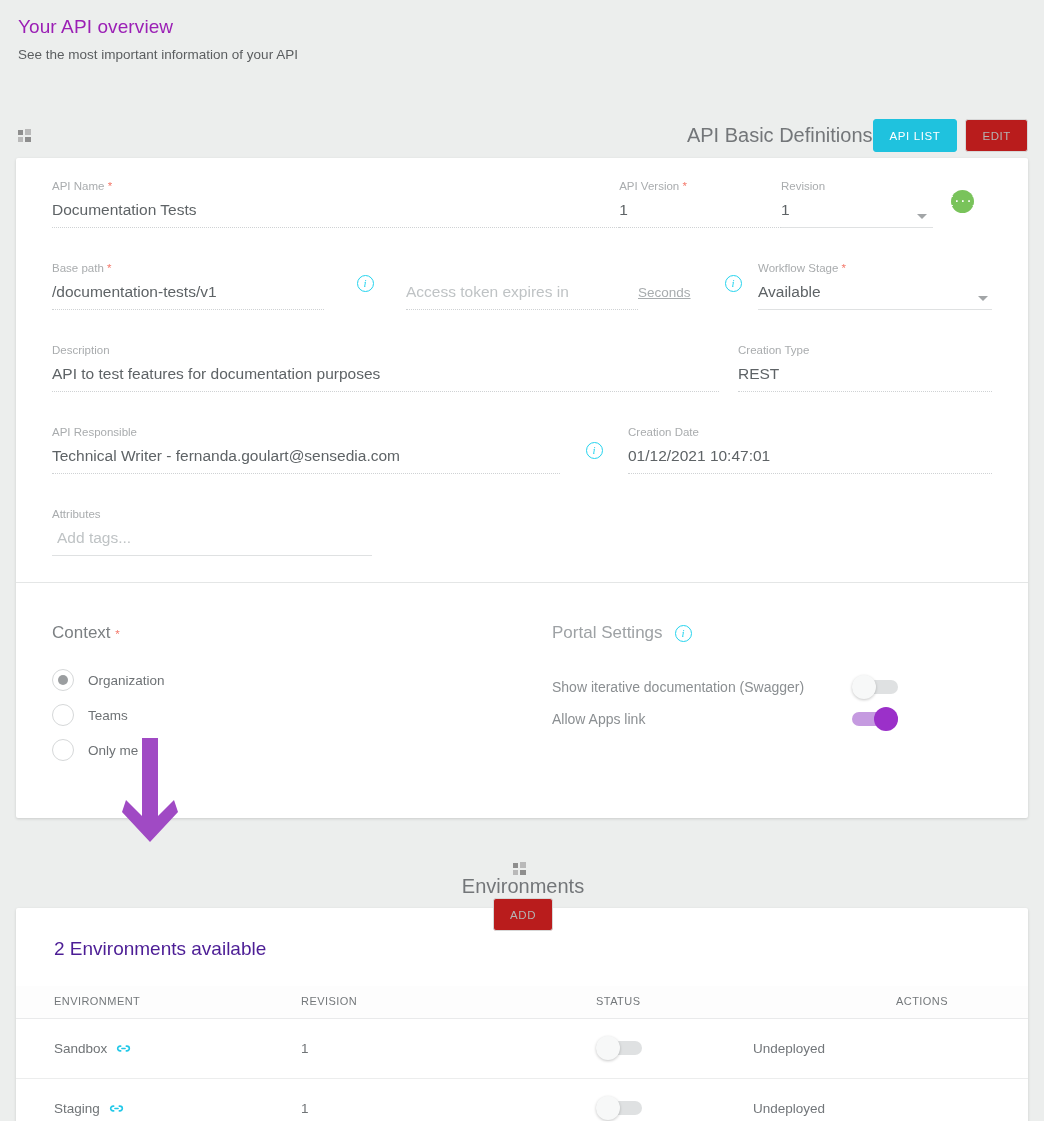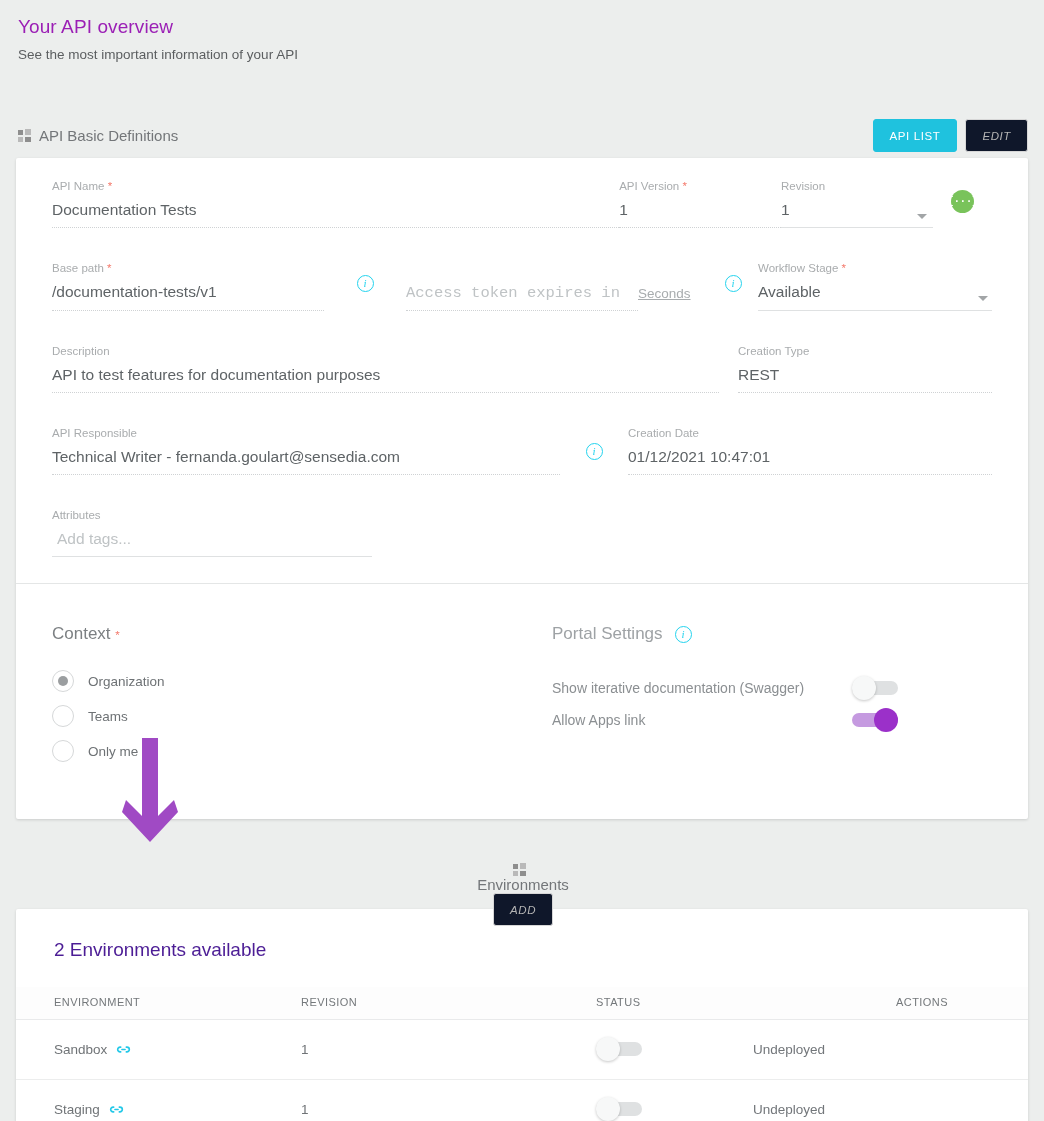--- a/index.html
+++ b/index.html
@@ -50,41 +50,42 @@
   .grid-ico i {
     position: absolute;
     background: #9b9b9b;
     display: block;
   }
   .grid-ico i.a { left: 0;   top: 1px; width: 5px; height: 5px; background:#8e8e8e;}
   .grid-ico i.b { left: 7px; top: 0px; width: 6px; height: 6px; background:#b9b9b9;}
   .grid-ico i.c { left: 0;   top: 8px; width: 5px; height: 5px; background:#b9b9b9;}
   .grid-ico i.d { left: 7px; top: 8px; width: 6px; height: 5px; background:#8e8e8e;}
   .section-title {
-    font-size: 15px;
+    font-size: 20px;
     color: #737679;
     font-weight: 400;
     flex: 1 1 auto;
+    text-align: right;
   }
   .head-btns { display: flex; gap: 8px; align-items: center; }
   .btn {
     font-size: 11.5px;
     letter-spacing: .6px;
     padding: 0 16px;
     height: 33px;
     line-height: 33px;
     border-radius: 3px;
     cursor: pointer;
     border: 1px solid transparent;
     background: #fff;
     user-select: none;
     white-space: nowrap;
   }
   .btn-primary { background: #1fc2de; color: #fff; border-color:#1fc2de; }
-  .btn-ghost   { background: #0f172a; color: #b4b4b4; border-color:#d7d7d7;font-style:italic; }
+  .btn-ghost   { background: #b91c1c; color: #b4b4b4; border-color:#d7d7d7; }
 
   
   .card {
     background: #fff;
     margin: 0 16px 0 16px;
     box-shadow: 0 1px 3px rgba(0,0,0,.14);
     border-radius: 2px;
   }
 
   
@@ -301,21 +302,21 @@
         <div class="fld" style="width:272px;">
           <span class="lbl"><span>Base path</span> <span class="req">*</span></span>
           <div class="val">/documentation-tests/v1</div>
           <div class="ul"></div>
         </div>
 
         <div style="width:82px; display:flex; align-items:center; justify-content:center; padding-bottom:26px;">
           <span class="info">i</span>
         </div>
 
-        <div class="fld" style="width:232px;font-family:Liberation Mono, monospace;">
+        <div class="fld" style="width:232px;">
           <span class="lbl">&nbsp;</span>
           <div class="val ph">Access token expires in</div>
           <div class="ul"></div>
         </div>
 
         <div style="width:70px; display:flex; align-items:flex-end; padding-bottom:30px;">
           <span style="font-size:13.5px;color:#a8acae;text-decoration:underline;">Seconds</span>
         </div>
 
         <div style="width:50px; display:flex; align-items:center; justify-content:center; padding-bottom:26px;">

